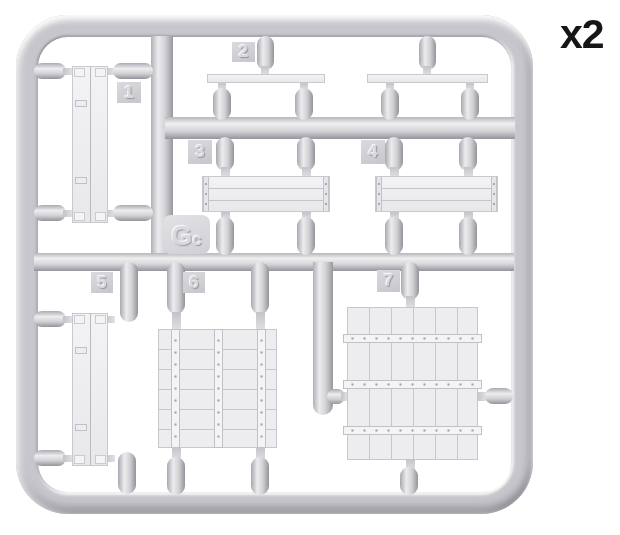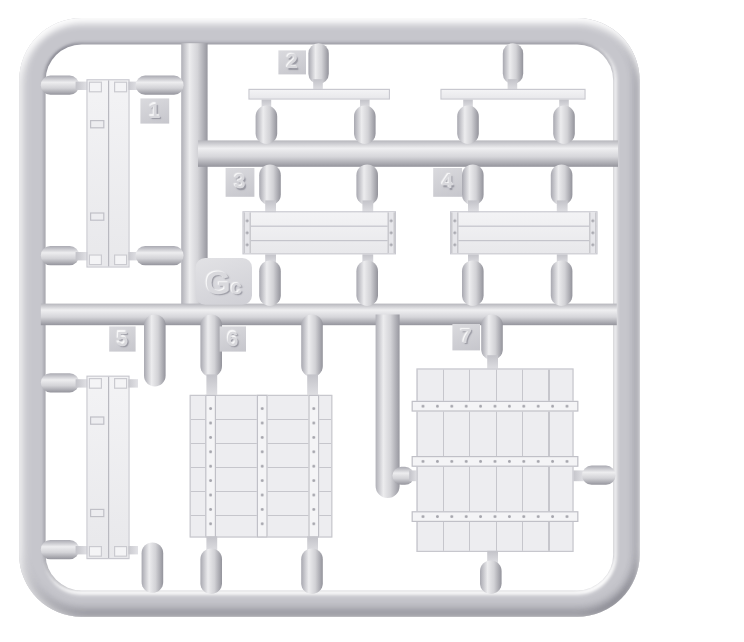--- a/index.html
+++ b/index.html
@@ -209,14 +209,15 @@
     </div>
   <div class="tag" style="left:377px;top:270px;width:23px;height:22px;">
       <span>7</span>
     </div>
 
   <div class="tag-code" style="left:163px;top:215px;width:47px;height:39px;">
     <span class="big">G</span>
     <span class="small">c</span>
   </div>
 
+  <div class="qty">x2</div>
 
 </div>
 
 </body></html>

